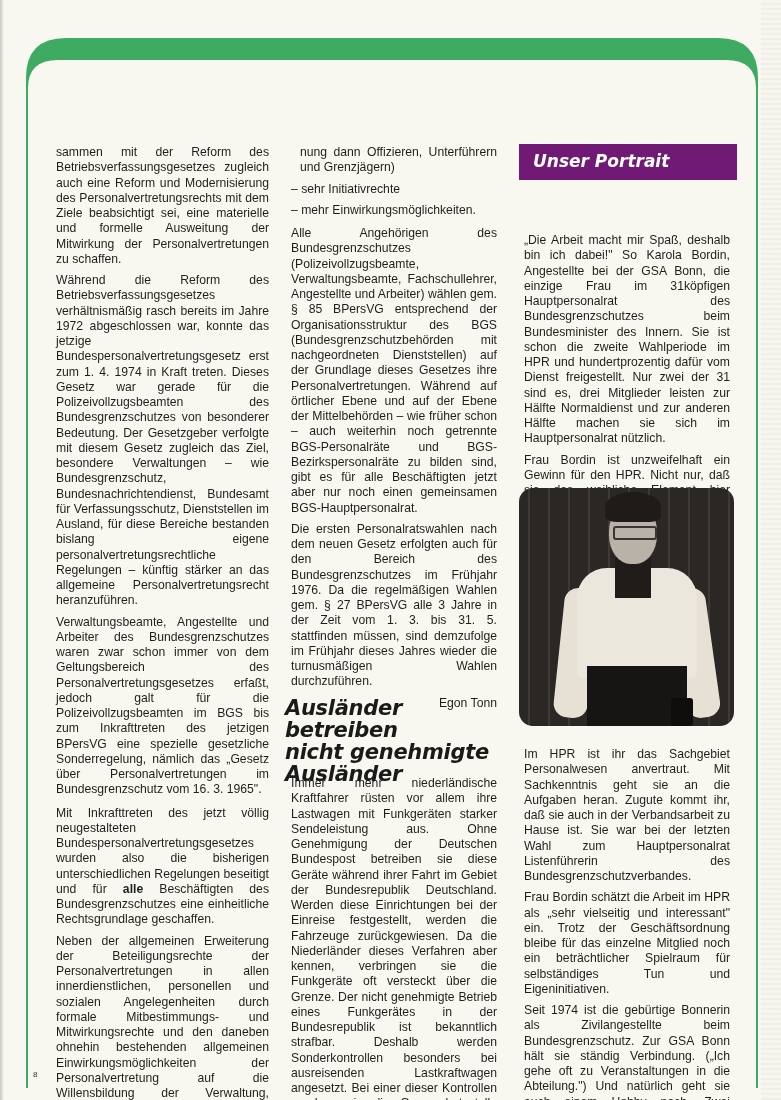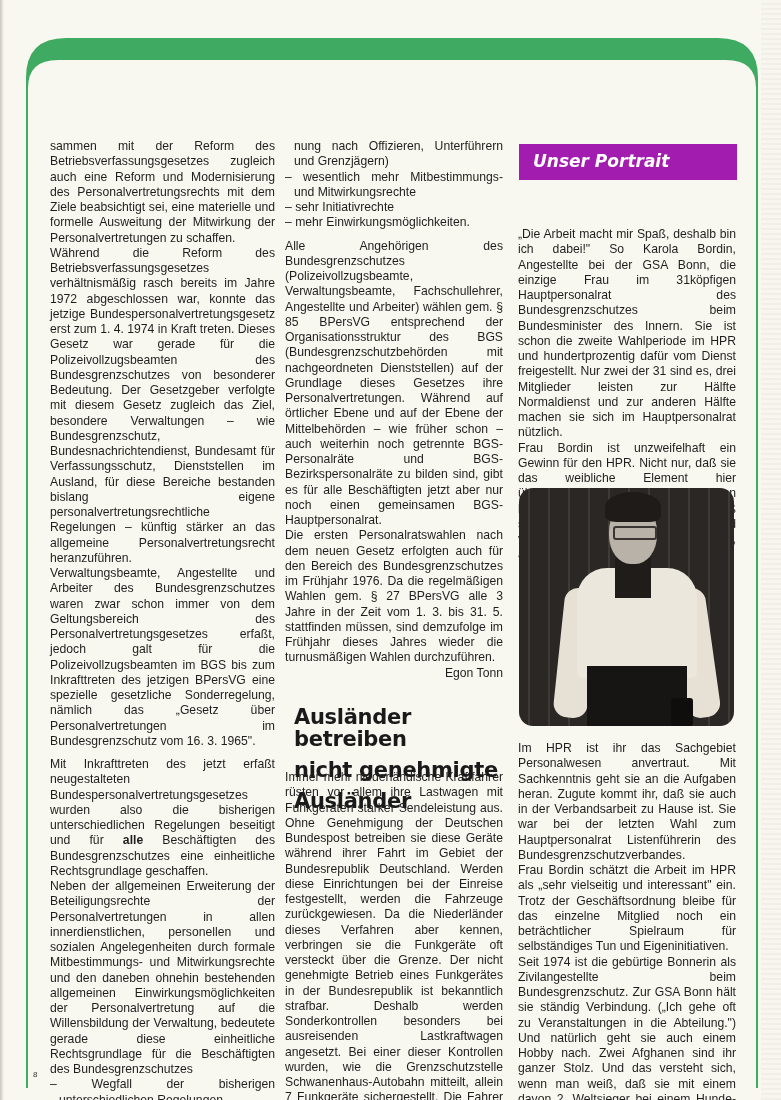--- a/index.html
+++ b/index.html
@@ -21,37 +21,37 @@
     }
     
     .frame {
       position: absolute; left: 26px; top: 18px; width: 732px; height: 1070px;
     }
     .frame svg { position: absolute; left: 0; top: 0; }
     .col {
       position: absolute; font-size: 12.2px; line-height: 15.25px;
       text-align: justify; hyphens: none;
     }
-    .col p { margin: 0; }
+    .col p { margin: 6px; }
     .col p.gap { margin-top: 8px; }
     .col1 { left: 50px; top: 139px; width: 225px; }
     .col2 { left: 285px; top: 139px; width: 218px; }
     .col3 { left: 518px; top: 185px; width: 218px; }
     .dash { padding-left: 9px; text-indent: -9px; }
     .signature { text-align: right; margin-top: 8px; }
     .headline {
-      font-family: "DejaVu Sans", sans-serif; font-weight: bold; 
+      font-family: "DejaVu Sans", sans-serif; font-weight: bold; font-style: italic;
       font-size: 21px; line-height: 22px; color: #1a1a1a; letter-spacing: -0.3px;
-      margin: 9px;
+      margin: 0;
     }
     .h2-block { position: absolute; left: 285px; top: 697px; width: 225px; }
     .col2b { left: 285px; top: 770px; width: 218px; }
     .portrait-banner {
       position: absolute; left: 519px; top: 144px; width: 218px; height: 36px;
-      background: #a21caf;
+      background: #701a75;
       text-align: center;
     }
     .portrait-banner span {
       position: absolute; left: 14px; top: 7px; color: #ffffff;
       font-family: "DejaVu Sans", sans-serif; font-weight: bold; font-style: italic;
       font-size: 17px;
     }
     .person-name {
       position: absolute; left: 519px; top: 196px;
       font-family: "DejaVu Sans", sans-serif; font-weight: bold; font-style: italic;
@@ -121,29 +121,28 @@
     </svg>
   </div>
 
   <div class="ghost" style="left:525px;top:150px;">Entwicklung</div>
   <div class="ghost" style="left:535px;top:575px;">Personal</div>
 
   <div class="col col1">
     <p>sammen mit der Reform des Betriebsverfassungsgesetzes zugleich auch eine Reform und Modernisierung des Personalvertretungsrechts mit dem Ziele beabsichtigt sei, eine materielle und formelle Ausweitung der Mitwirkung der Personalvertretungen zu schaffen.</p>
     <p>Während die Reform des Betriebsverfassungsgesetzes verhältnismäßig rasch bereits im Jahre 1972 abgeschlossen war, konnte das jetzige Bundespersonalvertretungsgesetz erst zum 1. 4. 1974 in Kraft treten. Dieses Gesetz war gerade für die Polizeivollzugsbeamten des Bundesgrenzschutzes von besonderer Bedeutung. Der Gesetzgeber verfolgte mit diesem Gesetz zugleich das Ziel, besondere Verwaltungen – wie Bundesgrenzschutz, Bundesnachrichtendienst, Bundesamt für Verfassungsschutz, Dienststellen im Ausland, für diese Bereiche bestanden bislang eigene personalvertretungsrechtliche Regelungen – künftig stärker an das allgemeine Personalvertretungsrecht heranzuführen.</p>
     <p>Verwaltungsbeamte, Angestellte und Arbeiter des Bundesgrenzschutzes waren zwar schon immer von dem Geltungsbereich des Personalvertretungsgesetzes erfaßt, jedoch galt für die Polizeivollzugsbeamten im BGS bis zum Inkrafttreten des jetzigen BPersVG eine spezielle gesetzliche Sonderregelung, nämlich das „Gesetz über Personalvertretungen im Bundesgrenzschutz vom 16. 3. 1965".</p>
-    <p class="gap"><span>Mit Inkrafttreten des jetzt erfaßt neugestalteten Bundespersonalvertretungsgesetzes wurden also die bisherigen unterschiedlichen Regelungen beseitigt und für </span><b>alle</b><span> Beschäftigten des Bundesgrenzschutzes eine einheitliche Rechtsgrundlage geschaffen.</span></p>
+    <p class="gap"><span>Mit Inkrafttreten des jetzt völlig neugestalteten Bundespersonalvertretungsgesetzes wurden also die bisherigen unterschiedlichen Regelungen beseitigt und für </span><b>alle</b><span> Beschäftigten des Bundesgrenzschutzes eine einheitliche Rechtsgrundlage geschaffen.</span></p>
     <p>Neben der allgemeinen Erweiterung der Beteiligungsrechte der Personalvertretungen in allen innerdienstlichen, personellen und sozialen Angelegenheiten durch formale Mitbestimmungs- und Mitwirkungsrechte und den daneben ohnehin bestehenden allgemeinen Einwirkungsmöglichkeiten der Personalvertretung auf die Willensbildung der Verwaltung, bedeutete gerade diese einheitliche Rechtsgrundlage für die Beschäftigten des Bundesgrenzschutzes</p>
     <p class="dash">– Wegfall der bisherigen unterschiedlichen Regelungen</p>
 
   </div>
 
   <div class="col col2">
-    <p style="padding-left:9px">nung nach Offizieren, Unterführern und Grenzjägern)</p>
-    <p class="dash">– wesentlich mehr Mitbestimmungs- und Mitwirkungsrechte</p>
+    <p style="padding-left:9px">nung dann Offizieren, Unterführern und Grenzjägern)</p>
     <p class="dash">– sehr Initiativrechte</p>
     <p class="dash">– mehr Einwirkungsmöglichkeiten.</p>
     <p class="gap">Alle Angehörigen des Bundesgrenzschutzes (Polizeivollzugsbeamte, Verwaltungsbeamte, Fachschullehrer, Angestellte und Arbeiter) wählen gem. § 85 BPersVG entsprechend der Organisationsstruktur des BGS (Bundesgrenzschutzbehörden mit nachgeordneten Dienststellen) auf der Grundlage dieses Gesetzes ihre Personalvertretungen. Während auf örtlicher Ebene und auf der Ebene der Mittelbehörden – wie früher schon – auch weiterhin noch getrennte BGS-Personalräte und BGS-Bezirkspersonalräte zu bilden sind, gibt es für alle Beschäftigten jetzt aber nur noch einen gemeinsamen BGS-Hauptpersonalrat.</p>
     <p>Die ersten Personalratswahlen nach dem neuen Gesetz erfolgten auch für den Bereich des Bundesgrenzschutzes im Frühjahr 1976. Da die regelmäßigen Wahlen gem. § 27 BPersVG alle 3 Jahre in der Zeit vom 1. 3. bis 31. 5. stattfinden müssen, sind demzufolge im Frühjahr dieses Jahres wieder die turnusmäßigen Wahlen durchzuführen.</p>
     <p class="signature">Egon Tonn</p>
   </div>
 
   <div class="h2-block">
     <p class="headline">Ausländer betreiben</p>
     <p class="headline">nicht genehmigte</p>

